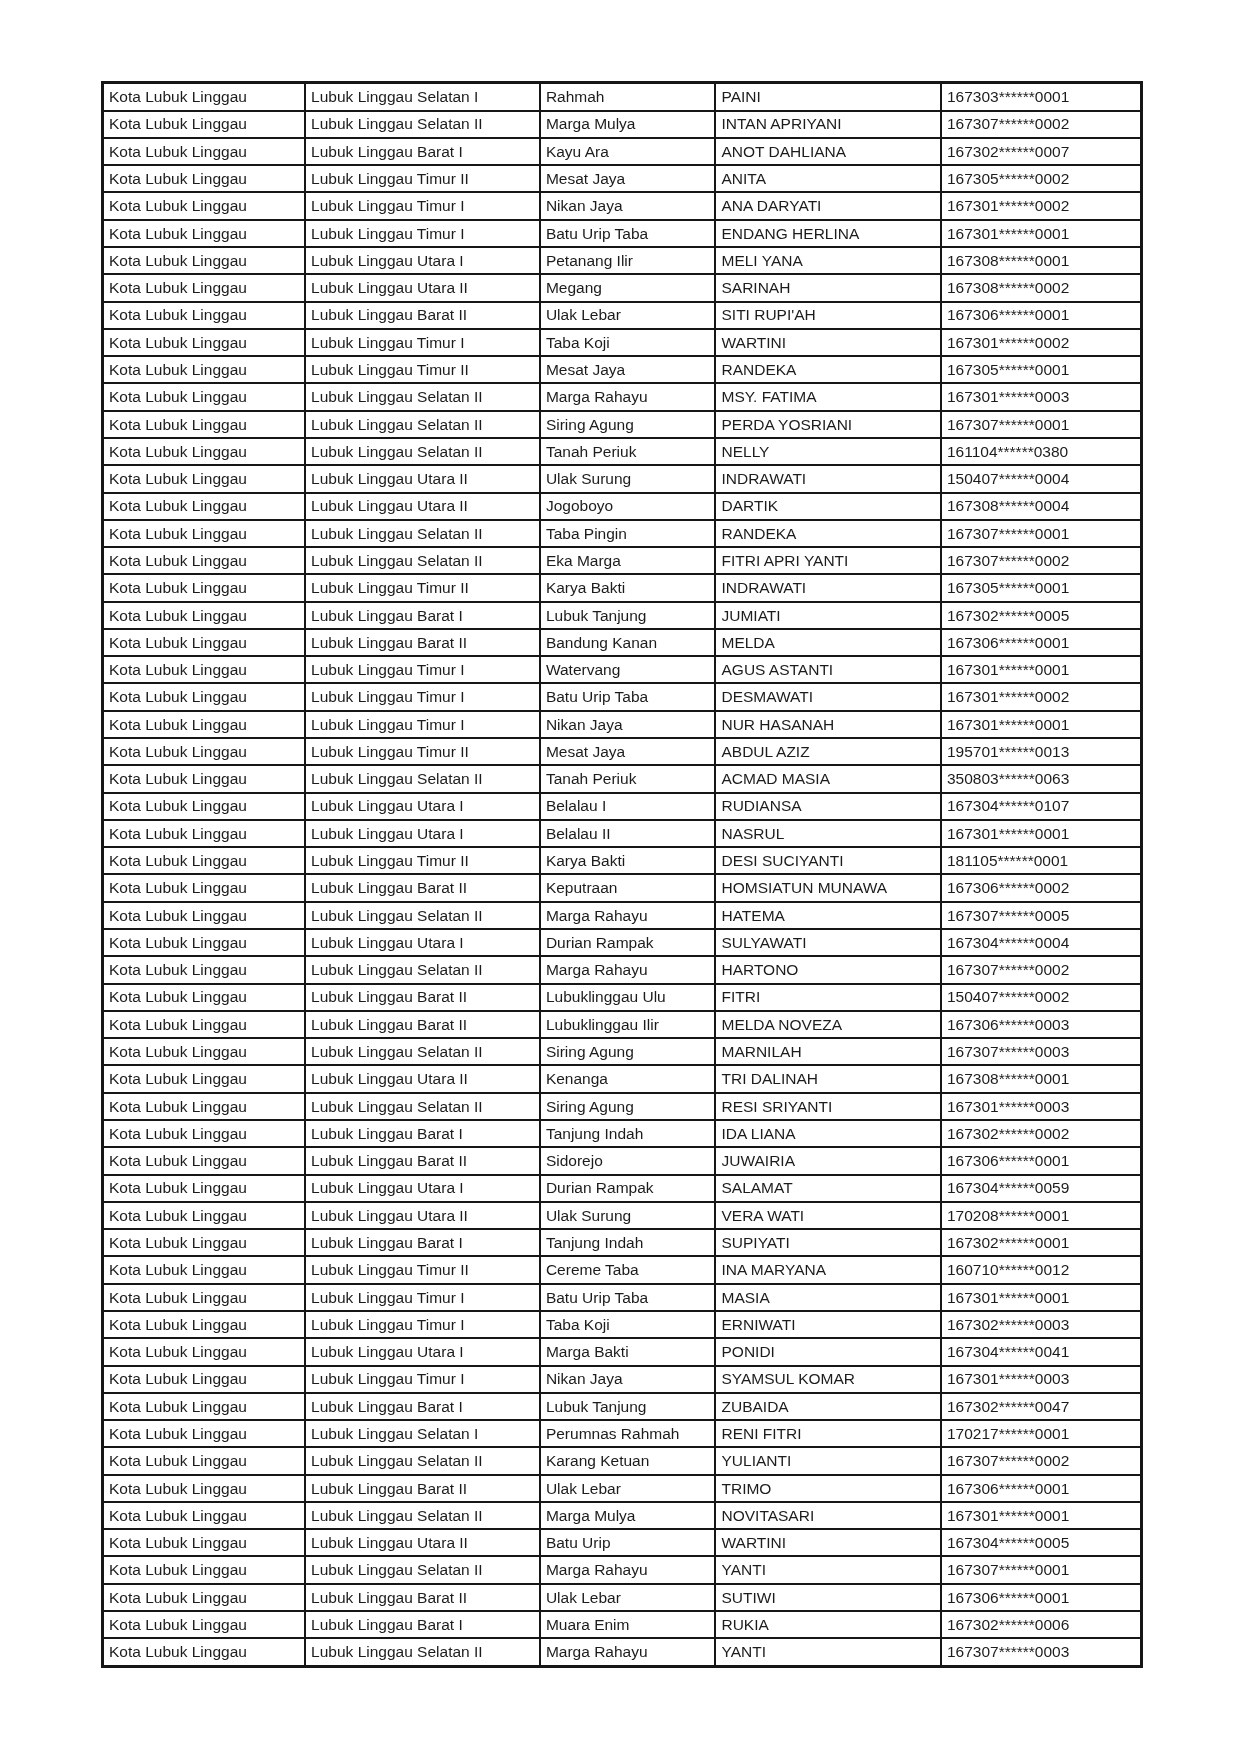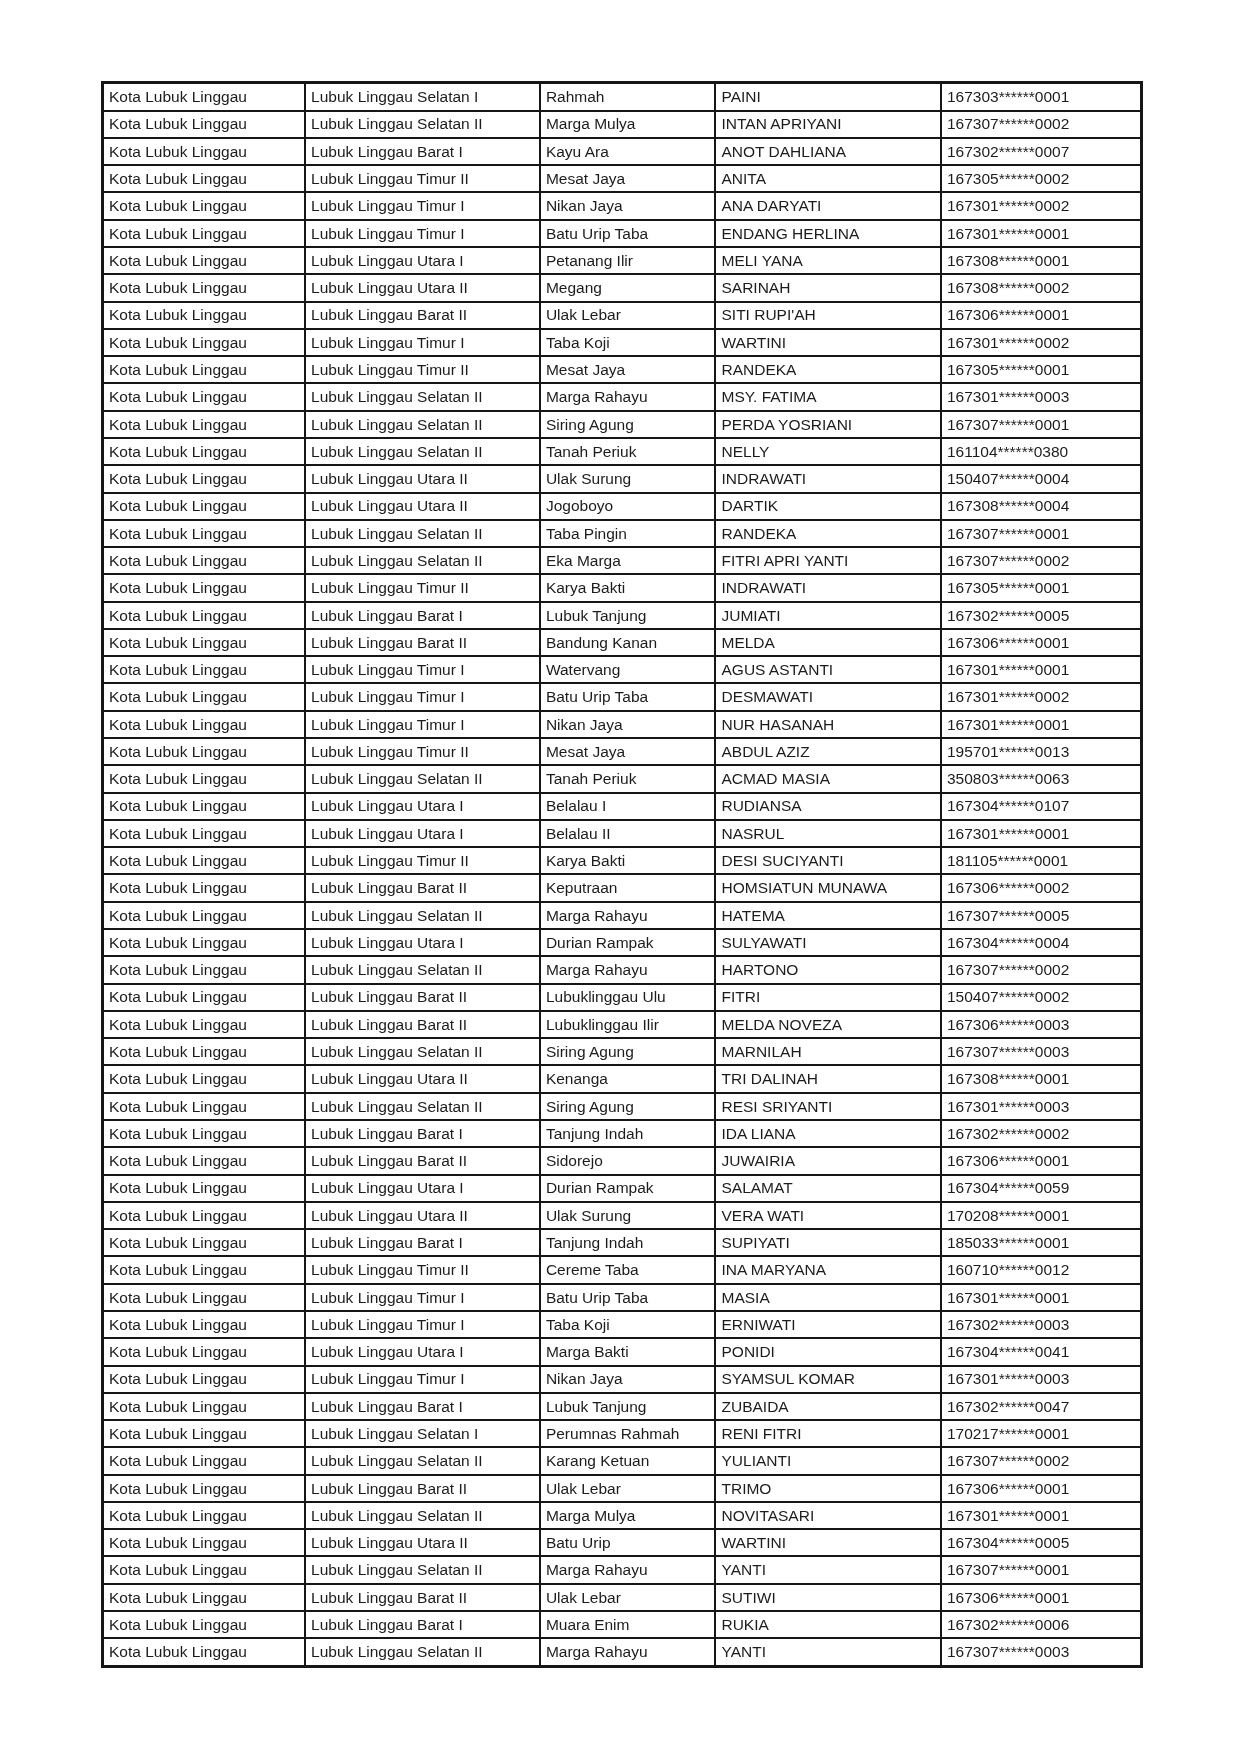--- a/index.html
+++ b/index.html
@@ -351,21 +351,21 @@
             <td>Lubuk Linggau Utara II</td>
             <td>Ulak Surung</td>
             <td>VERA WATI</td>
             <td>170208******0001</td>
           </tr>
           <tr>
             <td>Kota Lubuk Linggau</td>
             <td>Lubuk Linggau Barat I</td>
             <td>Tanjung Indah</td>
             <td>SUPIYATI</td>
-            <td>185033******0001</td>
+            <td>167302******0001</td>
           </tr>
           <tr>
             <td>Kota Lubuk Linggau</td>
             <td>Lubuk Linggau Timur II</td>
             <td>Cereme Taba</td>
             <td>INA MARYANA</td>
             <td>160710******0012</td>
           </tr>
           <tr>
             <td>Kota Lubuk Linggau</td>

